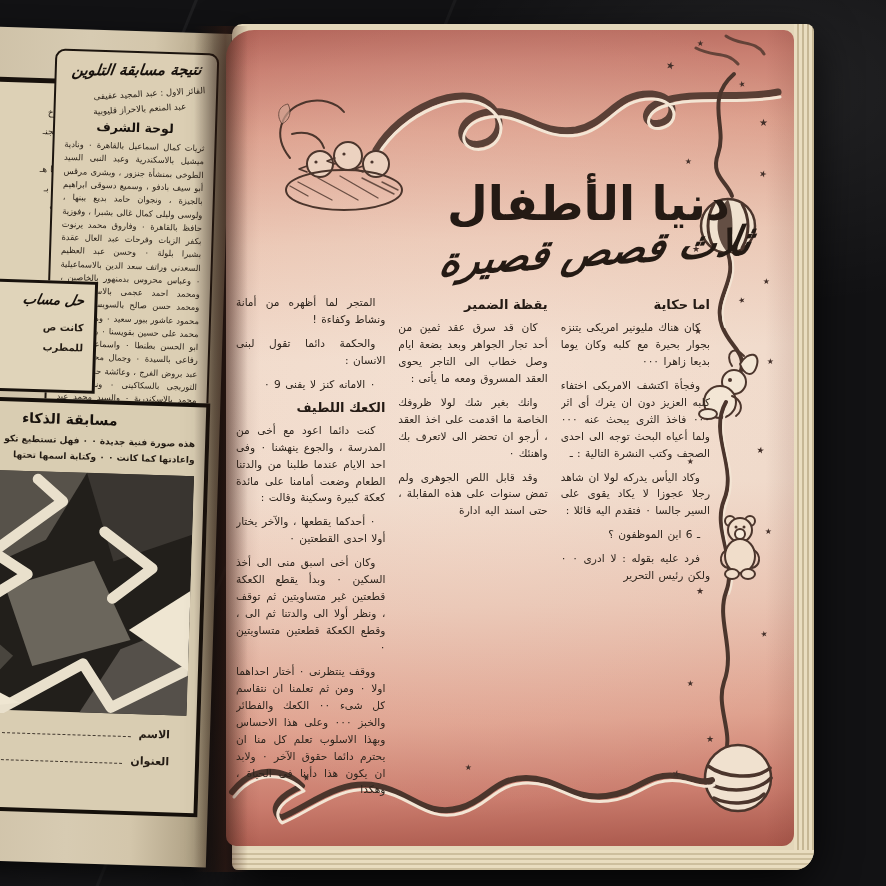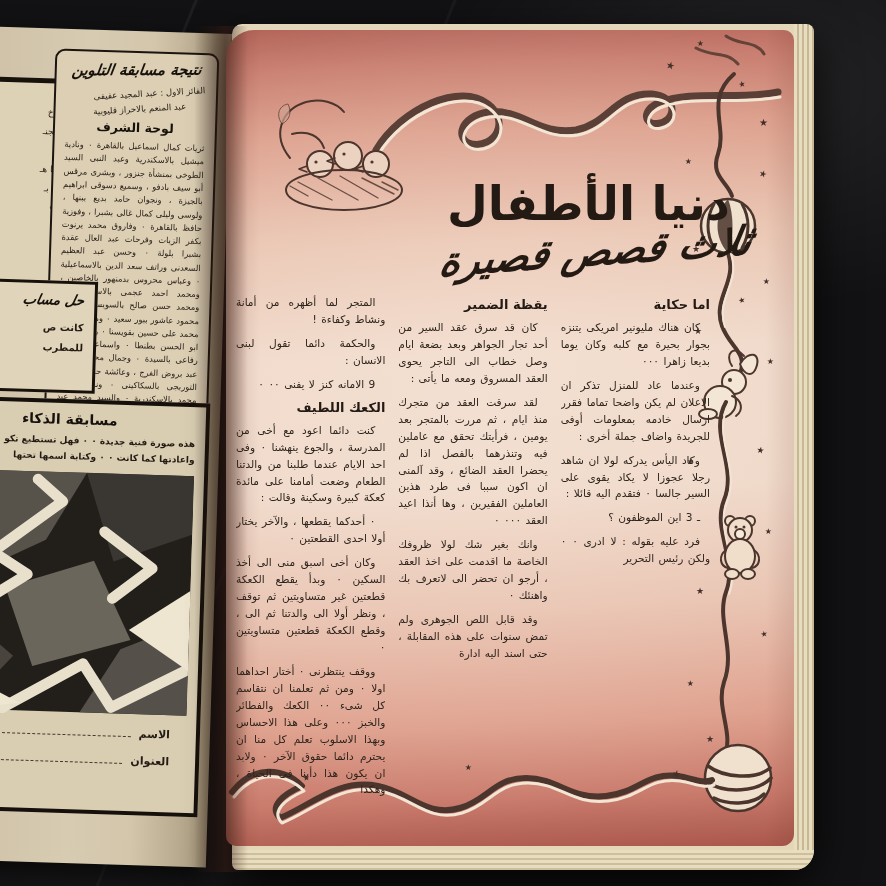--- a/index.html
+++ b/index.html
@@ -280,42 +280,41 @@
 
     <h1 class="masthead">دنيا الأطفال</h1>
     <div class="subtitle">ثلاث قصص قصيرة</div>
 
     <div class="columns">
 
       <section class="col">
         <h2 class="story-heading">اما حكاية</h2>
         <div>
             <p class="para">كان هناك مليونير امريكى يتنزه بجوار بحيرة مع كلبه وكان يوما بديعا زاهرا ٠٠٠</p>
-            <p class="para">وعندما عاد للمنزل تذكر ان الاعلان لم يكن واضحا تماما فقرر ارسال خادمه بمعلومات أوفى للجريدة واضاف جملة أخرى :</p>
+            <p class="para">وفجأة اكتشف الامريكى اختفاء كلبه العزيز دون ان يترك أى اثر ٠٠٠ فاخذ الثرى يبحث عنه ٠٠٠ ولما أعياه البحث توجه الى احدى الصحف وكتب النشرة التالية : ـ</p>
             <p class="para">وكاد اليأس يدركه لولا ان شاهد رجلا عجوزا لا يكاد يقوى على السير جالسا ٠ فتقدم اليه قائلا :</p>
-            <p class="para">ـ 3 اين الموظفون ؟</p>
+            <p class="para">ـ 6 اين الموظفون ؟</p>
             <p class="para">فرد عليه بقوله : لا ادرى ٠ ٠ ولكن رئيس التحرير</p>
           </div>
       </section>
 
       <section class="col">
         <h2 class="story-heading">يقظة الضمير</h2>
         <div>
-            <p class="para">كان قد سرق عقد السير من أحد تجار الجواهر وبعد بضعة ايام وصل خطاب الى التاجر يحوى العقد المسروق ومعه ما يأتى :</p>
-            <p class="para">لقد سرقت العقد من متجرك منذ ايام ، ثم مررت بالمتجر بعد يومين ، فرأيتك تحقق مع عاملين فيه وتنذرهما بالفصل اذا لم يحضرا العقد الضائع ، وقد آلمنى ان اكون سببا فى طرد هذين العاملين الفقيرين ، وها أنذا اعيد العقد ٠٠٠ ٠</p>
+            <p class="para">كان قد سرق عقد ثمين من أحد تجار الجواهر وبعد بضعة ايام وصل خطاب الى التاجر يحوى العقد المسروق ومعه ما يأتى :</p>
             <p class="para">وانك بغير شك لولا ظروفك الخاصة ما اقدمت على اخذ العقد ، أرجو ان تحضر الى لاتعرف بك واهنئك ٠</p>
             <p class="para">وقد قابل اللص الجوهرى ولم تمض سنوات على هذه المقابلة ، حتى اسند اليه ادارة</p>
           </div>
       </section>
 
       <section class="col">
         <div>
             <p class="para">المتجر لما أظهره من أمانة ونشاط وكفاءة !</p>
             <p class="para">والحكمة دائما تقول لبنى الانسان :</p>
-            <p class="para">9 الامانه كنز لا يفنى ٠٠ ٠</p>
+            <p class="para">٠ الامانه كنز لا يفنى 9 ٠</p>
           </div>
         <h2 class="story-heading">الكعك اللطيف</h2>
         <div>
             <p class="para">كنت دائما اعود مع أخى من المدرسة ، والجوع ينهشنا ٠ وفى احد الايام عندما طلبنا من والدتنا الطعام وضعت أمامنا على مائدة كعكة كبيرة وسكينة وقالت :</p>
             <p class="para">٠ أحدكما يقطعها ، والآخر يختار أولا احدى القطعتين ٠</p>
             <p class="para">وكان أخى اسبق منى الى أخذ السكين ٠ وبدأ يقطع الكعكة قطعتين غير متساويتين ثم توقف ، ونظر أولا الى والدتنا ثم الى ، وقطع الكعكة قطعتين متساويتين ٠</p>
             <p class="para">ووقف ينتظرنى ٠ أختار احداهما اولا ٠ ومن ثم تعلمنا ان نتقاسم كل شىء ٠٠ الكعك والفطائر والخبز ٠٠٠ وعلى هذا الاحساس وبهذا الاسلوب تعلم كل منا ان يحترم دائما حقوق الآخر ٠ ولابد ان يكون هذا دأبنا فى الحياة ، وهكذا</p>
           </div>
       </section>
 

